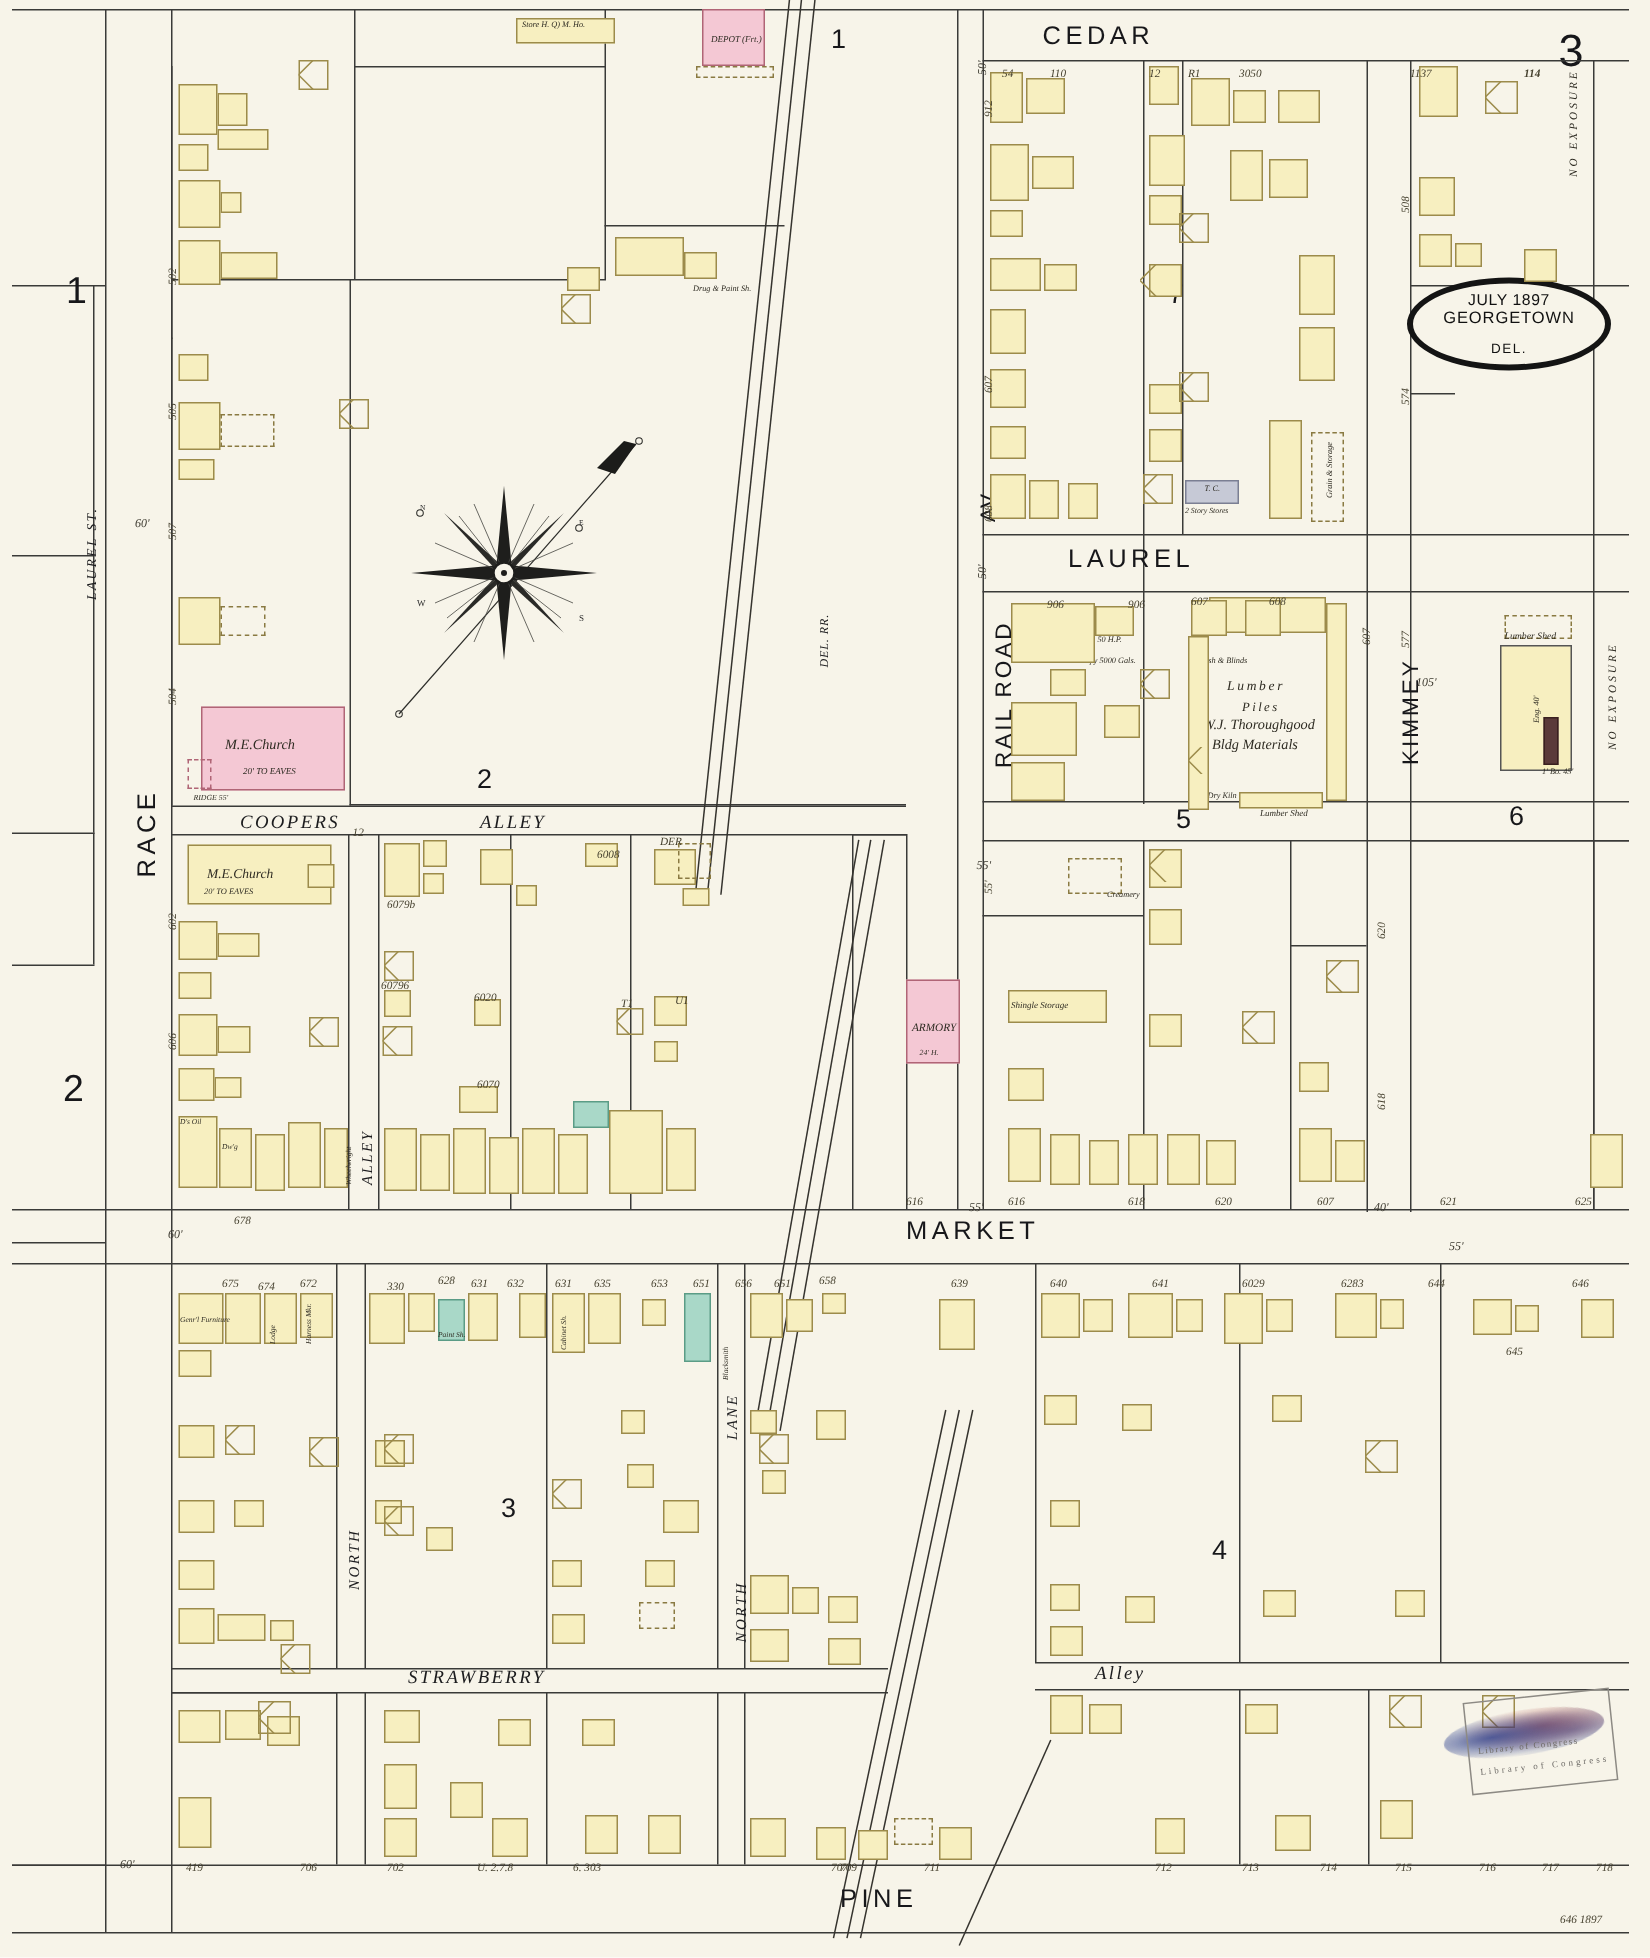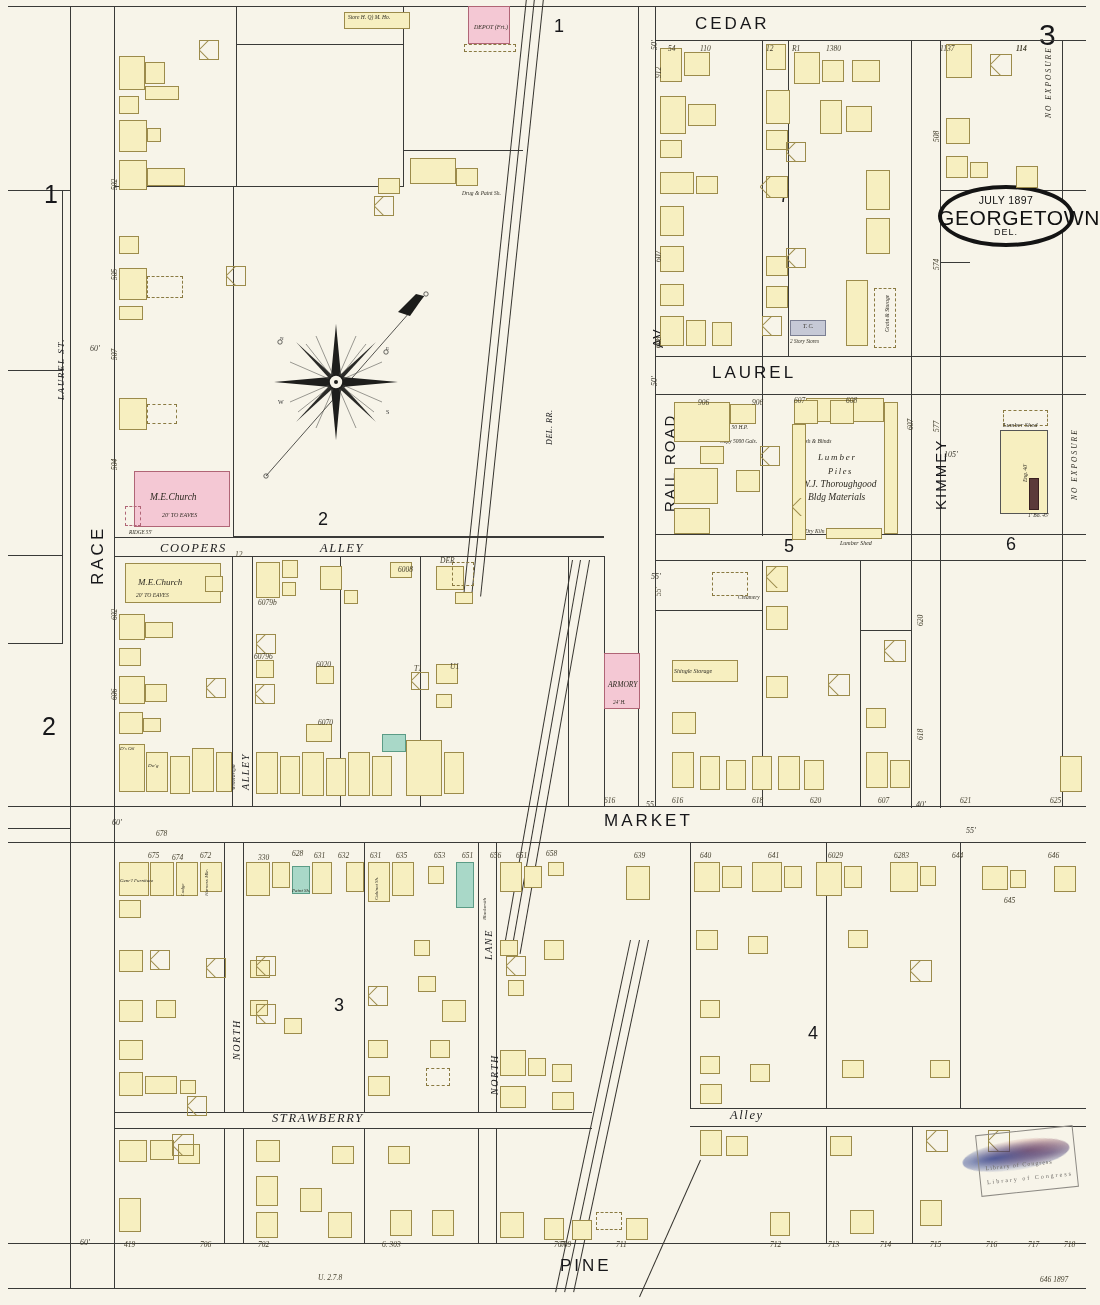--- a/index.html
+++ b/index.html
@@ -148,21 +148,21 @@
   #cartouche .t-date {
     position: absolute; left: 0; right: 0; top: 9px;
     text-align: center;
     font-family: "Liberation Sans", sans-serif;
     font-size: 10.5px; letter-spacing: .4px; color: #111;
   }
   #cartouche .t-city {
     position: absolute; left: 0; right: 0; top: 21px;
     text-align: center;
     font-family: "Liberation Sans", sans-serif;
-    font-size: 21px; letter-spacing: .6px; color: #111;
+    font-size: 11px; letter-spacing: .6px; color: #111;
   }
   #cartouche .t-state {
     position: absolute; left: 0; right: 0; top: 42px;
     text-align: center;
     font-family: "Liberation Sans", sans-serif;
     font-size: 9px; letter-spacing: 1px; color: #111;
   }
 
   
   #mill-note { position: absolute; left: 938px; top: 330px; width: 145px; }
@@ -785,21 +785,21 @@
   <div class="num vert" style="left:110px; top:700px;">606</div>
   <div class="num" style="left:235px; top:550px;">12</div>
   <div class="num" style="left:258px; top:598px;">6079b</div>
   <div class="num" style="left:316px; top:660px;">6020</div>
   <div class="num" style="left:318px; top:718px;">6070</div>
   <div class="num" style="left:254px; top:652px;">60796</div>
   <div class="num" style="left:414px; top:664px;">T1</div>
   <div class="num" style="left:450px; top:662px;">U1</div>
   <div class="num" style="left:440px; top:556px;">DER</div>
   <div class="num" style="left:398px; top:565px;">6008</div>
-  <div class="num" style="left:124px; top:829px;padding-left:32px;">678</div>
+  <div class="num" style="left:124px; top:809px;padding-left:32px;">678</div>
   <div class="num" style="left:148px; top:851px;">675</div>
   <div class="num" style="left:172px; top:853px;">674</div>
   <div class="num" style="left:200px; top:851px;">672</div>
   <div class="num" style="left:258px; top:853px;">330</div>
   <div class="num" style="left:292px; top:849px;">628</div>
   <div class="num" style="left:314px; top:851px;">631</div>
   <div class="num" style="left:338px; top:851px;">632</div>
   <div class="num" style="left:370px; top:851px;">631</div>
   <div class="num" style="left:396px; top:851px;">635</div>
   <div class="num" style="left:434px; top:851px;">653</div>
@@ -812,21 +812,21 @@
   <div class="num" style="left:768px; top:851px;">641</div>
   <div class="num" style="left:828px; top:851px;">6029</div>
   <div class="num" style="left:894px; top:851px;">6283</div>
   <div class="num" style="left:952px; top:851px;">644</div>
   <div class="num" style="left:1004px;top:896px;">645</div>
   <div class="num" style="left:1048px;top:851px;">646</div>
   <div class="num" style="left:668px; top:44px;">54</div>
   <div class="num" style="left:700px; top:44px;">110</div>
   <div class="num" style="left:766px; top:44px;">12</div>
   <div class="num" style="left:792px; top:44px;">R1</div>
-  <div class="num" style="left:826px; top:44px;">1380</div>
+  <div class="num" style="left:826px; top:44px;">3050</div>
   <div class="num" style="left:940px; top:44px;">1137</div>
   <div class="num" style="left:1016px;top:44px;font-weight:bold;">114</div>
   <div class="num vert" style="left:654px; top:78px;">912</div>
   <div class="num vert" style="left:654px; top:262px;">607</div>
   <div class="num vert" style="left:654px; top:348px;">608</div>
   <div class="num" style="left:698px; top:398px;">906</div>
   <div class="num" style="left:752px; top:398px;">906</div>
   <div class="num" style="left:794px; top:396px;">607</div>
   <div class="num" style="left:846px; top:396px;">608</div>
   <div class="num vert" style="left:906px; top:430px;">607</div>
@@ -839,21 +839,21 @@
   <div class="num" style="left:672px; top:796px;">616</div>
   <div class="num" style="left:752px; top:796px;">618</div>
   <div class="num" style="left:810px; top:796px;">620</div>
   <div class="num" style="left:878px; top:796px;">607</div>
   <div class="num" style="left:960px; top:796px;">621</div>
   <div class="num" style="left:1050px;top:796px;">625</div>
   <div class="num" style="left:604px; top:796px;">616</div>
   <div class="num" style="left:124px; top:1240px;">419</div>
   <div class="num" style="left:200px; top:1240px;">706</div>
   <div class="num" style="left:258px; top:1240px;">702</div>
-  <div class="num" style="left:318px; top:1240px;margin-top:33px;">U. 2.7.8</div>
+  <div class="num" style="left:318px; top:1240px;">U. 2.7.8</div>
   <div class="num" style="left:382px; top:1240px;">6. 303</div>
   <div class="num" style="left:506px; top:1240px;margin-left:48px;">707</div>
   <div class="num" style="left:560px; top:1240px;">709</div>
   <div class="num" style="left:616px; top:1240px;">711</div>
   <div class="num" style="left:770px; top:1240px;">712</div>
   <div class="num" style="left:828px; top:1240px;">713</div>
   <div class="num" style="left:880px; top:1240px;">714</div>
   <div class="num" style="left:930px; top:1240px;">715</div>
   <div class="num" style="left:986px; top:1240px;">716</div>
   <div class="num" style="left:1028px;top:1240px;">717</div>

